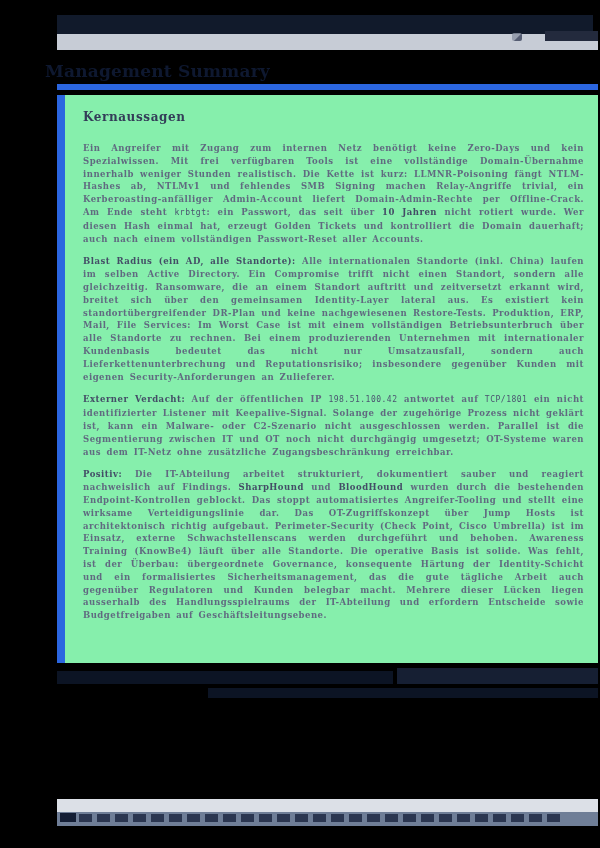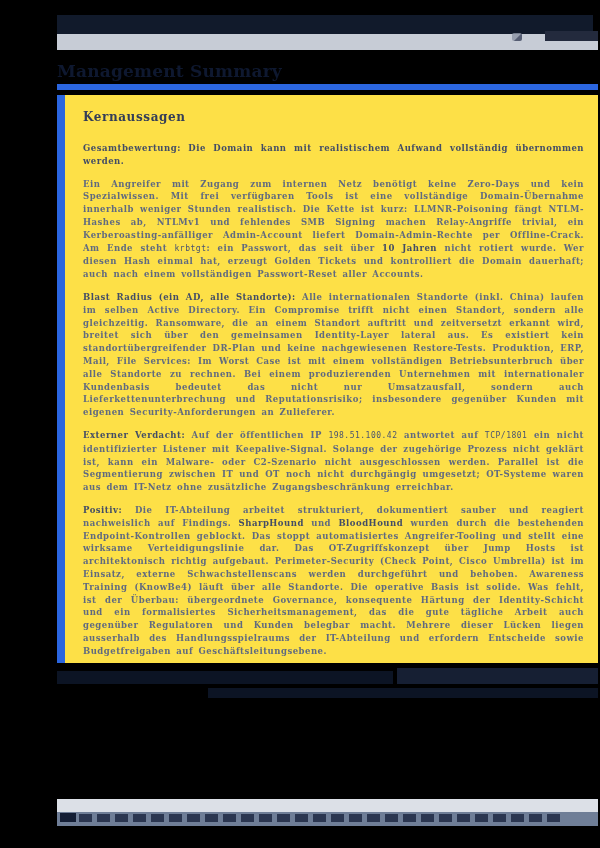--- a/index.html
+++ b/index.html
@@ -7,27 +7,27 @@
           font-family:"DejaVu Serif","Liberation Serif",serif;}
 
   
   .header-bar{position:absolute;left:57px;top:15px;width:536px;height:19px;background:#111a2b;}
   .sub-bar{position:absolute;left:57px;top:34px;width:541px;height:16px;background:#c7ccd6;}
   .subbar-glyph{position:absolute;left:455px;top:-1px;width:10px;height:8px;border-radius:2px;
                 background:linear-gradient(135deg,#8b93a4 55%,#39415a 56%);opacity:.8;}
   .subbar-dark{position:absolute;right:0;top:-3px;width:53px;height:10px;background:#232a3d;}
 
   
-  .section-title{position:absolute;left:57px;top:61px;margin:0;font-size:17px;font-weight:bold;
+  .section-title{position:absolute;left:45px;top:61px;margin:0;font-size:17px;font-weight:bold;
                  color:#0e1830;letter-spacing:.2px;white-space:nowrap;}
   .title-rule{position:absolute;left:57px;top:84px;width:541px;height:6px;background:#2b66e0;}
 
   
   .callout{position:absolute;left:57px;top:95px;width:541px;height:568px;box-sizing:border-box;
-           background:#fde047;border-left:8px solid #2b66e0;padding:13px 14px 0 18px;overflow:hidden;}
+           background:#86efac;border-left:8px solid #2b66e0;padding:13px 14px 0 18px;overflow:hidden;}
   .callout-heading{margin:2px 0 18px 0;font-size:12px;font-weight:bold;color:#333d58;letter-spacing:.6px;}
   .callout p{margin:0 0 10px 0;font-size:8.5px;line-height:12.8px;color:#606a80;
              text-align:justify;letter-spacing:.5px;word-spacing:2px;}
   .seg-normal{color:inherit;font-weight:bold;}
   .seg-bold{font-weight:bold;color:#434d66;}
   .seg-code{font-family:"DejaVu Sans Mono","Liberation Mono",monospace;font-size:8px;color:#4a5470;}
 
   
   .ghost1{position:absolute;left:57px;top:671px;width:336px;height:13px;background:#0c1424;}
   .ghost2{position:absolute;left:397px;top:668px;width:201px;height:16px;background:#161f33;}
@@ -52,21 +52,20 @@
     <span class="subbar-dark"></span>
   </div>
 
   <h1 class="section-title">Management Summary</h1>
 
   <div class="title-rule"></div>
 
   <section class="callout">
     <h2 class="callout-heading">Kernaussagen</h2>
     <div id="paragraphs">
-        <p><span class="seg-bold">Gesamtbewertung: Die Domain kann mit realistischem Aufwand vollständig übernommen werden.</span></p>
         <p><span class="seg-normal">Ein Angreifer mit Zugang zum internen Netz benötigt keine Zero-Days und kein Spezialwissen. Mit frei verfügbaren Tools ist eine vollständige Domain-Übernahme innerhalb weniger Stunden realistisch. Die Kette ist kurz: LLMNR-Poisoning fängt NTLM-Hashes ab, NTLMv1 und fehlendes SMB Signing machen Relay-Angriffe trivial, ein Kerberoasting-anfälliger Admin-Account liefert Domain-Admin-Rechte per Offline-Crack. Am Ende steht </span><span class="seg-code">krbtgt</span><span class="seg-normal">: ein Passwort, das seit über </span><span class="seg-bold">10 Jahren</span><span class="seg-normal"> nicht rotiert wurde. Wer diesen Hash einmal hat, erzeugt Golden Tickets und kontrolliert die Domain dauerhaft; auch nach einem vollständigen Passwort-Reset aller Accounts.</span></p>
         <p><span class="seg-bold">Blast Radius (ein AD, alle Standorte):</span><span class="seg-normal"> Alle internationalen Standorte (inkl. China) laufen im selben Active Directory. Ein Compromise trifft nicht einen Standort, sondern alle gleichzeitig. Ransomware, die an einem Standort auftritt und zeitversetzt erkannt wird, breitet sich über den gemeinsamen Identity-Layer lateral aus. Es existiert kein standortübergreifender DR-Plan und keine nachgewiesenen Restore-Tests. Produktion, ERP, Mail, File Services: Im Worst Case ist mit einem vollständigen Betriebsunterbruch über alle Standorte zu rechnen. Bei einem produzierenden Unternehmen mit internationaler Kundenbasis bedeutet das nicht nur Umsatzausfall, sondern auch Lieferkettenunterbrechung und Reputationsrisiko; insbesondere gegenüber Kunden mit eigenen Security-Anforderungen an Zulieferer.</span></p>
         <p><span class="seg-bold">Externer Verdacht:</span><span class="seg-normal"> Auf der öffentlichen IP </span><span class="seg-code">198.51.100.42</span><span class="seg-normal"> antwortet auf </span><span class="seg-code">TCP/1801</span><span class="seg-normal"> ein nicht identifizierter Listener mit Keepalive-Signal. Solange der zugehörige Prozess nicht geklärt ist, kann ein Malware- oder C2-Szenario nicht ausgeschlossen werden. Parallel ist die Segmentierung zwischen IT und OT noch nicht durchgängig umgesetzt; OT-Systeme waren aus dem IT-Netz ohne zusätzliche Zugangsbeschränkung erreichbar.</span></p>
         <p><span class="seg-bold">Positiv:</span><span class="seg-normal"> Die IT-Abteilung arbeitet strukturiert, dokumentiert sauber und reagiert nachweislich auf Findings. </span><span class="seg-bold">SharpHound</span><span class="seg-normal"> und </span><span class="seg-bold">BloodHound</span><span class="seg-normal"> wurden durch die bestehenden Endpoint-Kontrollen geblockt. Das stoppt automatisiertes Angreifer-Tooling und stellt eine wirksame Verteidigungslinie dar. Das OT-Zugriffskonzept über Jump Hosts ist architektonisch richtig aufgebaut. Perimeter-Security (Check Point, Cisco Umbrella) ist im Einsatz, externe Schwachstellenscans werden durchgeführt und behoben. Awareness Training (KnowBe4) läuft über alle Standorte. Die operative Basis ist solide. Was fehlt, ist der Überbau: übergeordnete Governance, konsequente Härtung der Identity-Schicht und ein formalisiertes Sicherheitsmanagement, das die gute tägliche Arbeit auch gegenüber Regulatoren und Kunden belegbar macht. Mehrere dieser Lücken liegen ausserhalb des Handlungsspielraums der IT-Abteilung und erfordern Entscheide sowie Budgetfreigaben auf Geschäftsleitungsebene.</span></p>
       </div>
   </section>
 
   <div class="ghost1"></div>
   <div class="ghost2"></div>
   <div class="ghost3"></div>

